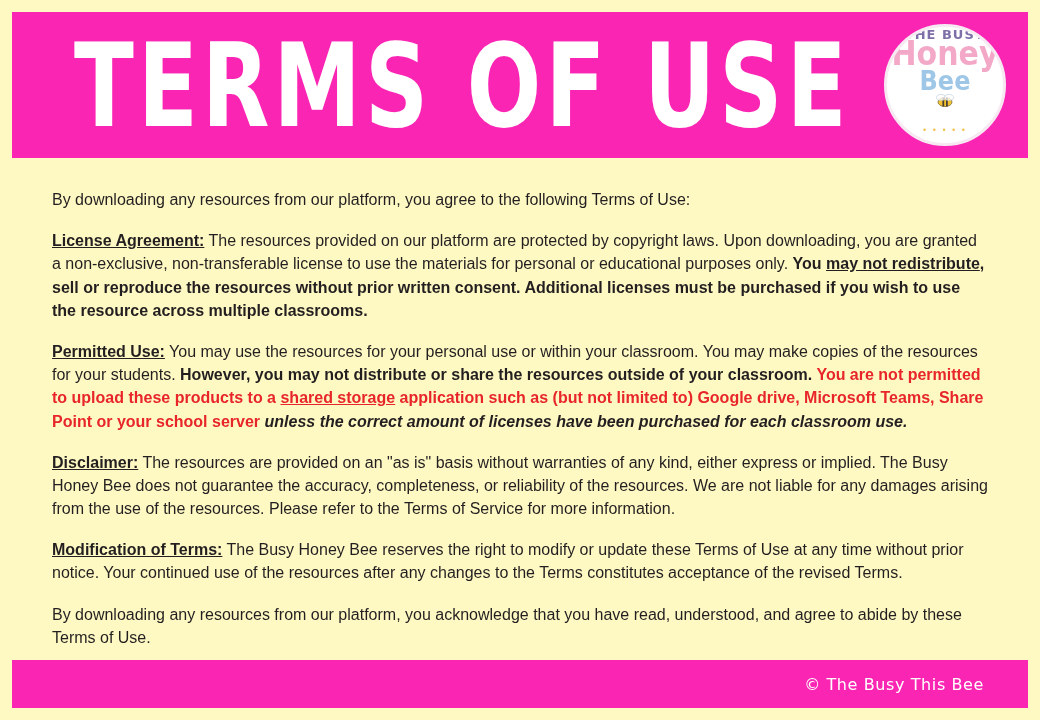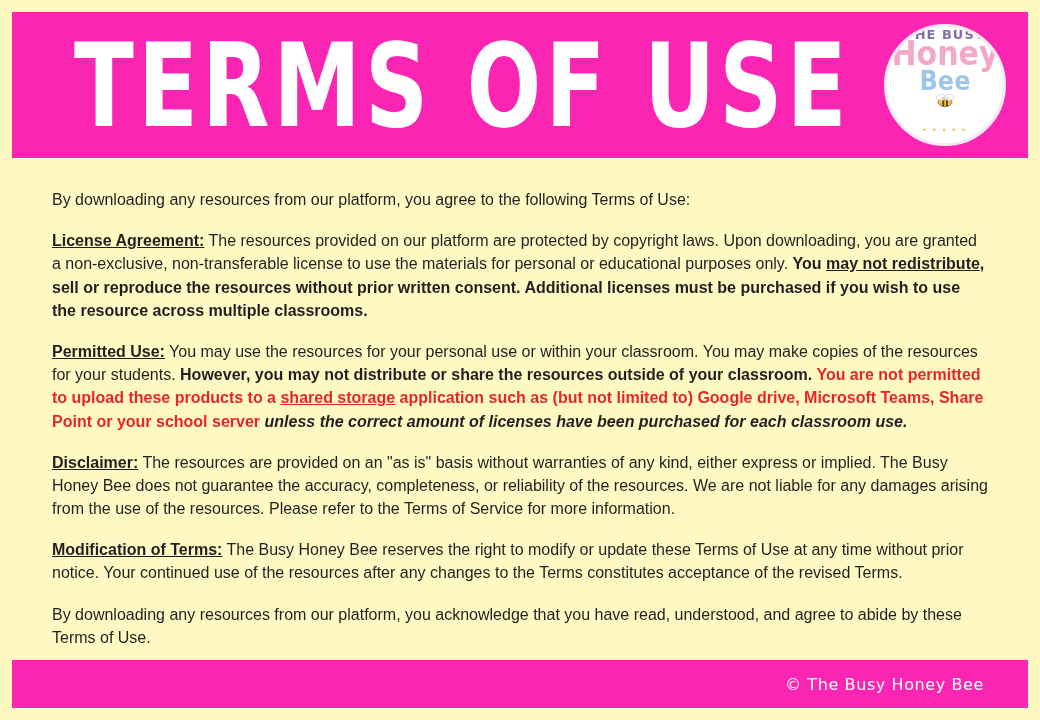--- a/index.html
+++ b/index.html
@@ -189,16 +189,16 @@
     </p>
 
 
     <p class="para">
       <span>By downloading any resources from our platform, you acknowledge that you have read, understood, and agree to abide by these Terms of Use.</span>
     </p>
 
   </div>
 
   <div class="footer-band">
-    <div class="footer-text">© The Busy Honey Bee</div>
+    <div class="footer-text">© The Busy This Bee</div>
   </div>
 
 </div>
 
 </body></html>

